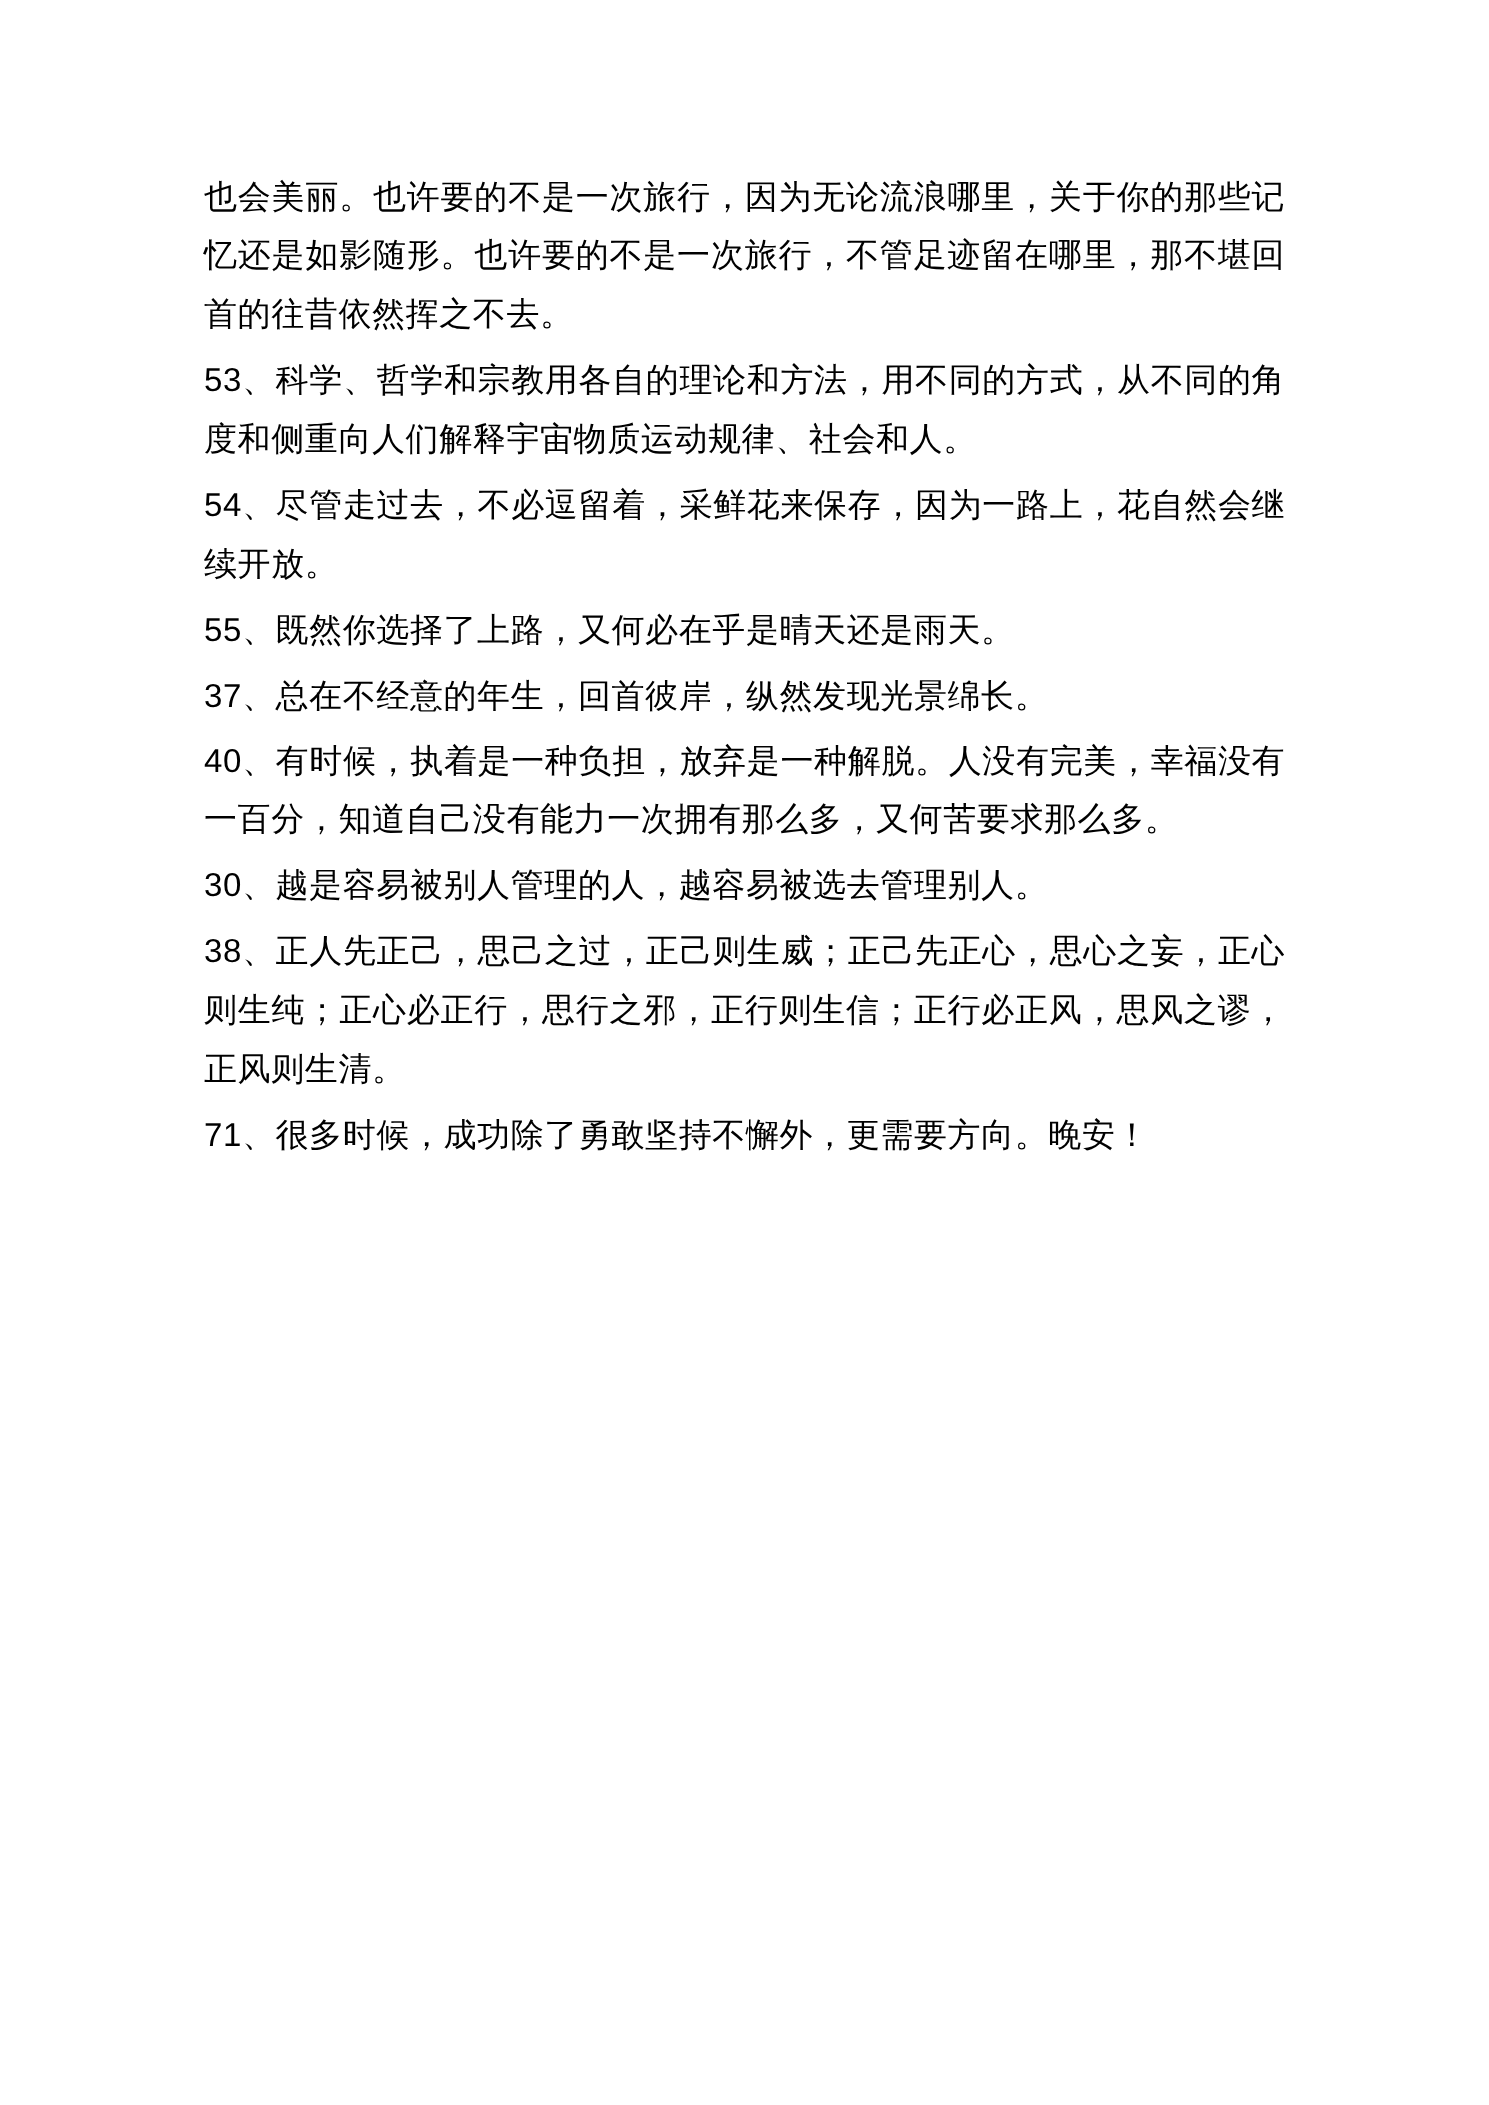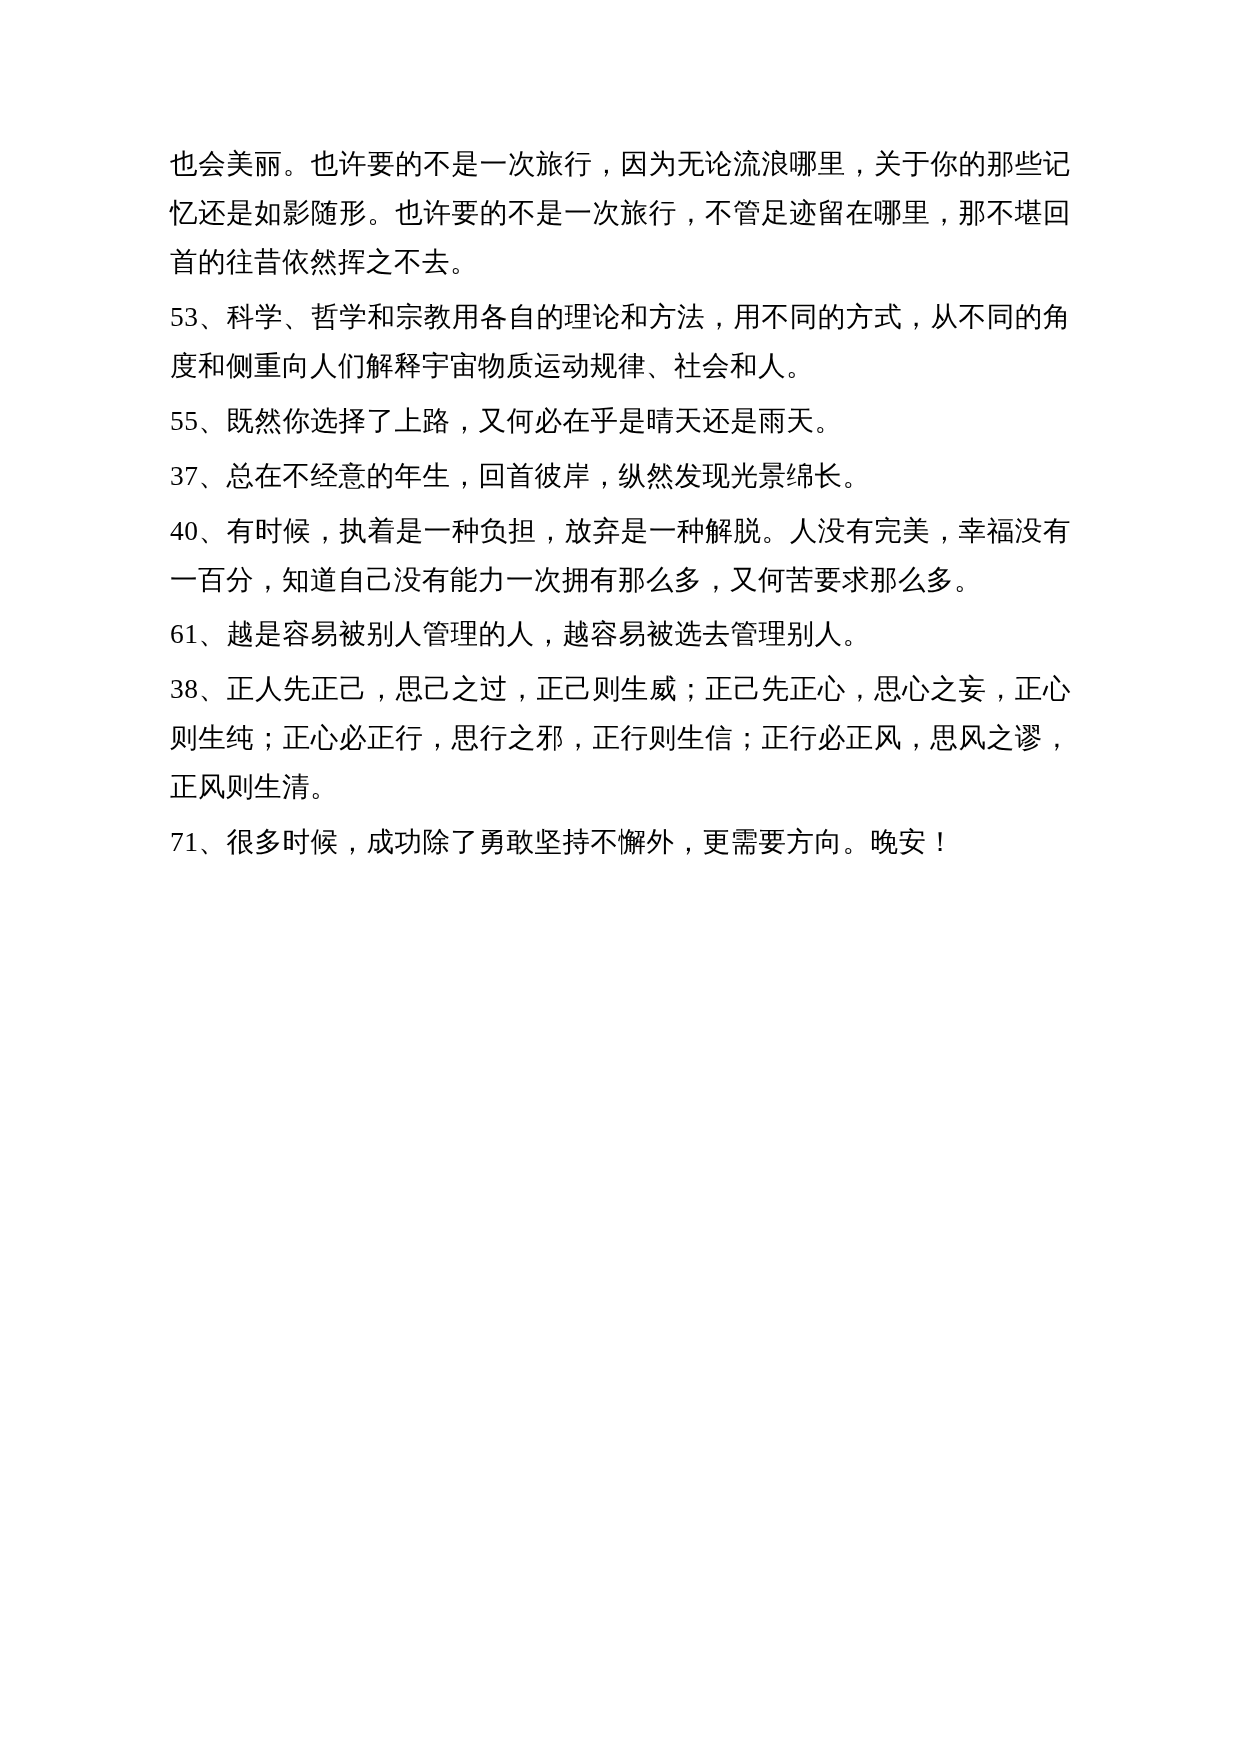--- a/index.html
+++ b/index.html
@@ -6,21 +6,21 @@
     margin: 0;
     padding: 0;
     background: #ffffff;
   }
   .page {
     width: 1241px;
     height: 1754px;
     background: #ffffff;
     box-sizing: border-box;
     padding: 140px 170px 0 170px;
-    font-family: Liberation Serif, serif;
+    font-family: Liberation Sans, sans-serif;
     color: #000000;
     position: relative;
   }
   .doc-body {
     font-size: 27.5px;
     line-height: 1.78;
     text-align: justify;
     text-justify: inter-ideograph;
   }
   .para {
@@ -30,20 +30,21 @@
     word-break: break-all;
   }
 </style>
 </head>
 <body>
 
 <div class="page">
   <div class="doc-body">
     <p class="para">也会美丽。也许要的不是一次旅行，因为无论流浪哪里，关于你的那些记忆还是如影随形。也许要的不是一次旅行，不管足迹留在哪里，那不堪回首的往昔依然挥之不去。</p>
     <p class="para">53、科学、哲学和宗教用各自的理论和方法，用不同的方式，从不同的角度和侧重向人们解释宇宙物质运动规律、社会和人。</p>
+    <p class="para">54、尽管走过去，不必逗留着，采鲜花来保存，因为一路上，花自然会继续开放。</p>
     <p class="para">55、既然你选择了上路，又何必在乎是晴天还是雨天。</p>
     <p class="para">37、总在不经意的年生，回首彼岸，纵然发现光景绵长。</p>
     <p class="para">40、有时候，执着是一种负担，放弃是一种解脱。人没有完美，幸福没有一百分，知道自己没有能力一次拥有那么多，又何苦要求那么多。</p>
-    <p class="para">61、越是容易被别人管理的人，越容易被选去管理别人。</p>
+    <p class="para">30、越是容易被别人管理的人，越容易被选去管理别人。</p>
     <p class="para">38、正人先正己，思己之过，正己则生威；正己先正心，思心之妄，正心则生纯；正心必正行，思行之邪，正行则生信；正行必正风，思风之谬，正风则生清。</p>
     <p class="para">71、很多时候，成功除了勇敢坚持不懈外，更需要方向。晚安！</p>
   </div>
 </div>
 
 </body></html>

